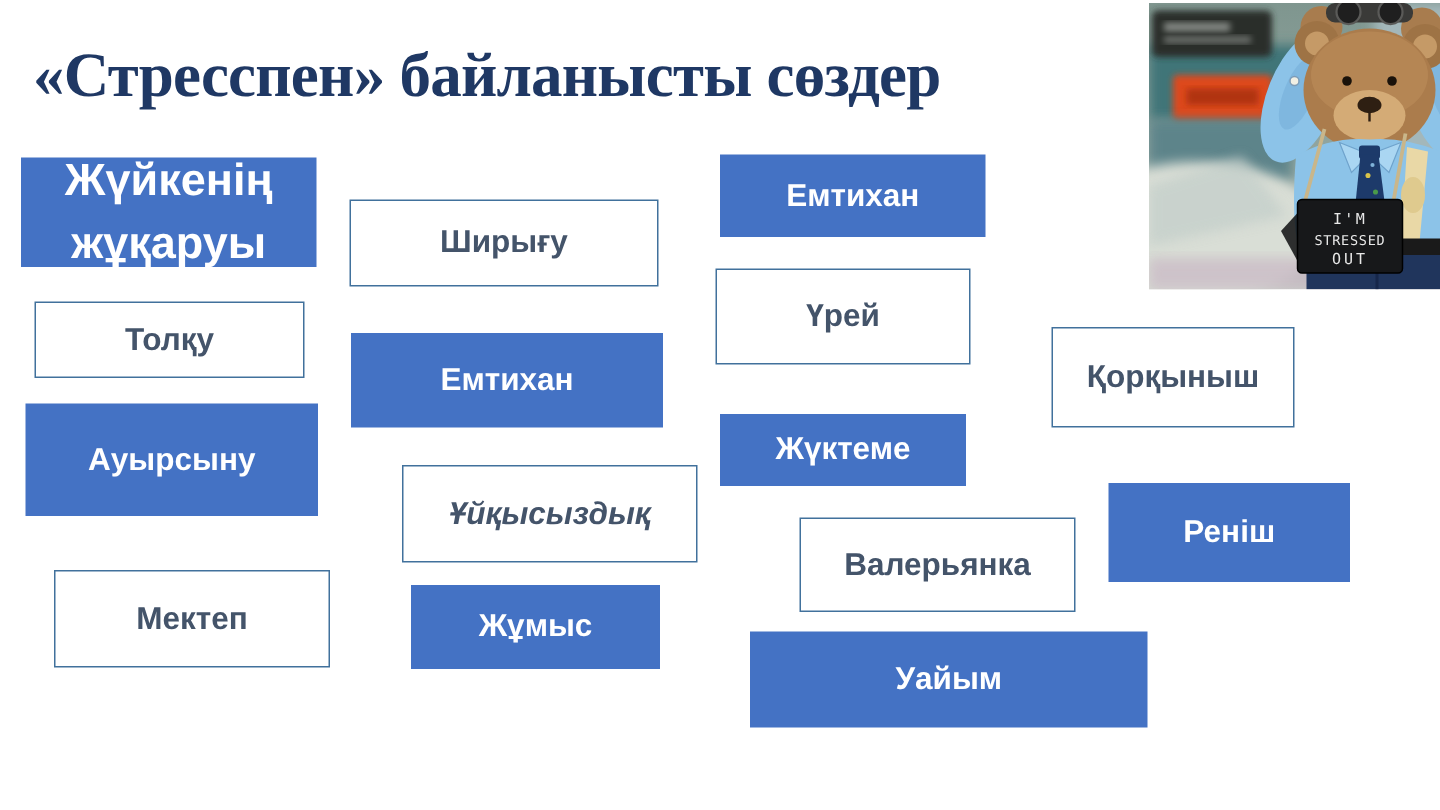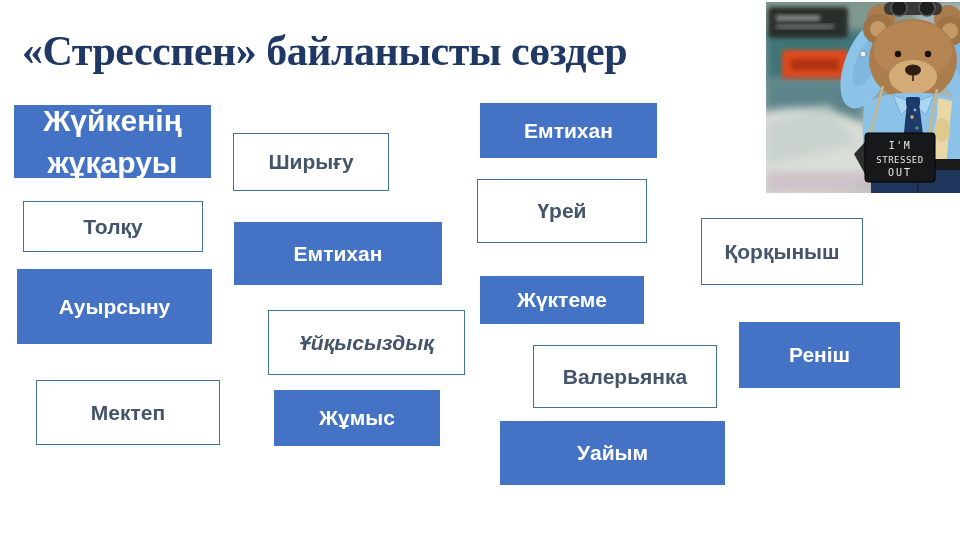--- a/index.html
+++ b/index.html
@@ -152,21 +152,21 @@
           <text x="134" y="147" text-anchor="middle" font-size="10" letter-spacing="1.5" fill="#e8e8e8" font-family="DejaVu Sans Mono, monospace">I'M</text>
           <text x="134" y="161" text-anchor="middle" font-size="9" letter-spacing="0.5" fill="#e8e8e8" font-family="DejaVu Sans Mono, monospace">STRESSED</text>
           <text x="134" y="174" text-anchor="middle" font-size="10" letter-spacing="2" fill="#e8e8e8" font-family="DejaVu Sans Mono, monospace">OUT</text>
         </g>
       </g>
     </svg>
   </div>
 
   <div class="wbox filled" style="left:14px;top:105px;width:197px;height:73px;font-size:30px;">Жүйкенің жұқаруы</div>
 
-  <div class="wbox outlined" style="left:233px;top:133px;width:156px;height:58px;">Ширығу</div>
+  <div class="wbox outlined" style="left:233px;top:133px;width:206px;height:58px;">Ширығу</div>
 
   <div class="wbox filled" style="left:480px;top:103px;width:177px;height:55px;">Емтихан</div>
 
   <div class="wbox outlined" style="left:23px;top:201px;width:180px;height:51px;">Толқу</div>
 
   <div class="wbox outlined" style="left:477px;top:179px;width:170px;height:64px;">Үрей</div>
 
   <div class="wbox outlined" style="left:701px;top:218px;width:162px;height:67px;">Қорқыныш</div>
 
   <div class="wbox filled" style="left:234px;top:222px;width:208px;height:63px;">Емтихан</div>
@@ -178,15 +178,15 @@
   <div class="wbox outlined" style="left:268px;top:310px;width:197px;height:65px;font-style:italic;">Ұйқысыздық</div>
 
   <div class="wbox outlined" style="left:533px;top:345px;width:184px;height:63px;">Валерьянка</div>
 
   <div class="wbox filled" style="left:739px;top:322px;width:161px;height:66px;">Реніш</div>
 
   <div class="wbox outlined" style="left:36px;top:380px;width:184px;height:65px;">Мектеп</div>
 
   <div class="wbox filled" style="left:274px;top:390px;width:166px;height:56px;">Жұмыс</div>
 
-  <div class="wbox filled" style="left:500px;top:421px;width:225px;height:64px;">Уайым</div>
+  <div class="wbox filled" style="left:500px;top:421px;width:265px;height:64px;">Уайым</div>
 
 </div>
 
 </body></html>

